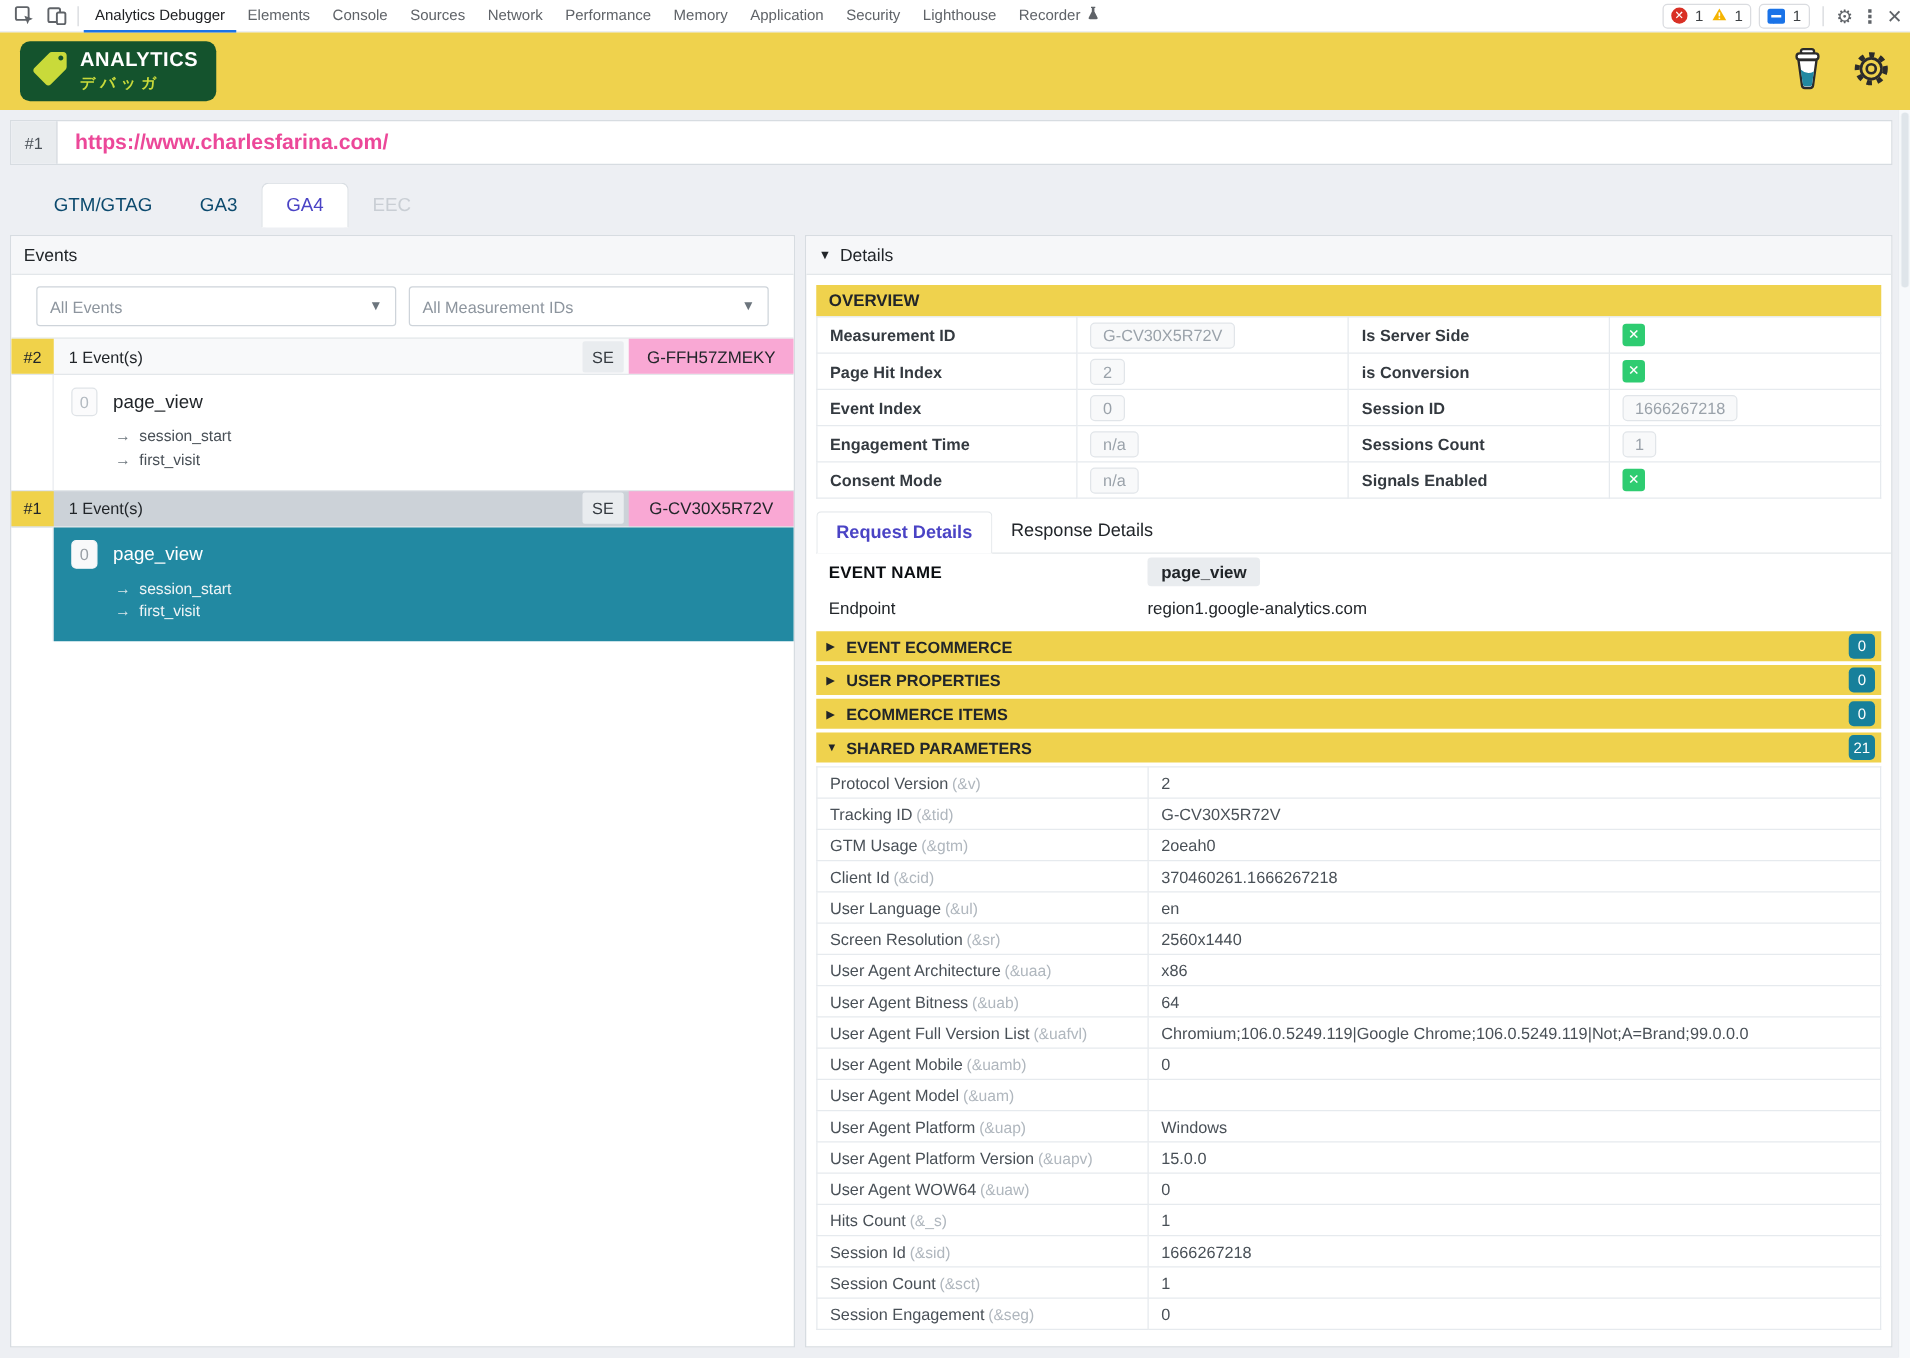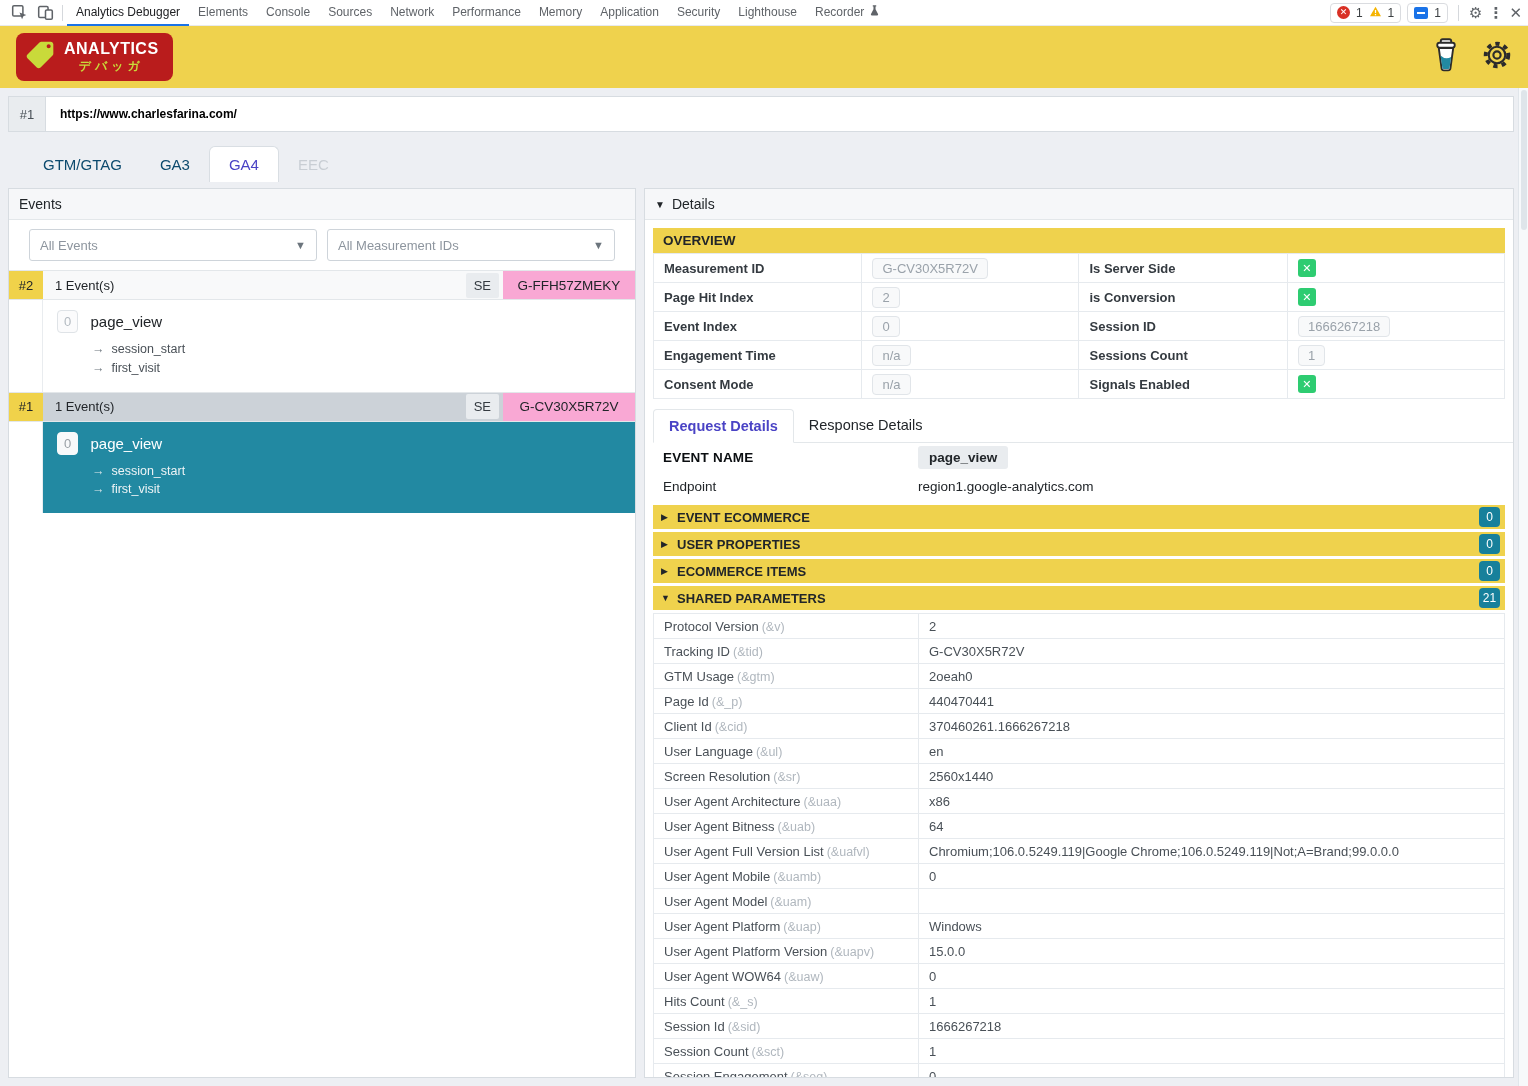--- a/index.html
+++ b/index.html
@@ -20,32 +20,32 @@
   .err-dot { width:13px; height:13px; border-radius:50%; background:#d93025; color:#fff;
     font-size:9px; line-height:13px; text-align:center; display:inline-block; font-weight:bold; }
   .chat-ico { width:14px; height:12px; background:#1a73e8; border-radius:2px; position:relative; display:inline-block; }
   .chat-ico::after { content:""; position:absolute; left:2px; bottom:-3px; border:3px solid transparent; border-top-color:#1a73e8; }
   .chat-ico::before { content:""; position:absolute; left:3px; top:5px; width:8px; height:2px; background:#fff; }
   .dt-glyph { font-size:15px; color:#5f6368; }
 
   
   .app-header { height:62px; background:#EFD24D; display:flex; align-items:center;
     justify-content:space-between; padding:0 16px; }
-  .logo-card { background:#b91c1c; border-radius:8px; height:48px; display:flex;
+  .logo-card { background:#14532d; border-radius:8px; height:48px; display:flex;
     align-items:center; gap:8px; padding:4px 14px 4px 8px; }
   .logo-text-l1 { color:#fff; font-weight:bold; font-size:16px; letter-spacing:.5px; }
-  .logo-text-l2 { color:#C9DA3A; font-weight:bold; font-size:12px; letter-spacing:4px; text-align:center; }
+  .logo-text-l2 { color:#C9DA3A; font-weight:bold; font-size:12px; letter-spacing:4px; }
   .hdr-icons { display:flex; align-items:center; gap:22px; }
 
   
   .workspace { height:998px; padding:8px 14px 8px 8px; display:flex; flex-direction:column; }
   .url-row { height:36px; background:#fff; border:1px solid #d7dce1; display:flex; align-items:center; flex:0 0 auto; }
   .hit-cell { width:37px; height:100%; background:#e9ecef; border-right:1px solid #d7dce1;
     display:flex; align-items:center; justify-content:center; font-size:13px; color:#495057; }
-  .url-text { padding-left:14px; font-size:12px; font-weight:bold; color:#000000; }
+  .url-text { padding-left:14px; font-size:17px; font-weight:bold; color:#ec4899; }
 
   .main-tabs { display:flex; align-items:flex-end; padding:8px 0 0 16px; height:50px; flex:0 0 auto; }
   .mtab { padding:9px 19px; font-size:15px; color:#0c4a6e; }
   .mtab.active { color:#4A43C5; background:#fff; border:1px solid #d9dee3; border-bottom:none; border-radius:6px 6px 0 0; }
   .mtab.disabled { color:#c9ced4; }
 
   .panels { flex:1; display:flex; gap:8px; min-height:0; margin-top:6px; }
   .panel { background:#fff; border:1px solid #d7dce1; display:flex; flex-direction:column; overflow:hidden; }
   .panel-left { width:628px; flex:0 0 auto; }
   .panel-right { flex:1; }
@@ -387,24 +387,20 @@
             </tr>
         <tr>
               <td class="p-label"><span>Tracking ID</span><span class="p-param">(&amp;tid)</span></td>
               <td class="p-value">G-CV30X5R72V</td>
             </tr>
         <tr>
               <td class="p-label"><span>GTM Usage</span><span class="p-param">(&amp;gtm)</span></td>
               <td class="p-value">2oeah0</td>
             </tr>
         <tr>
-              <td class="p-label"><span>Page Id</span><span class="p-param">(&amp;_p)</span></td>
-              <td class="p-value">440470441</td>
-            </tr>
-        <tr>
               <td class="p-label"><span>Client Id</span><span class="p-param">(&amp;cid)</span></td>
               <td class="p-value">370460261.1666267218</td>
             </tr>
         <tr>
               <td class="p-label"><span>User Language</span><span class="p-param">(&amp;ul)</span></td>
               <td class="p-value">en</td>
             </tr>
         <tr>
               <td class="p-label"><span>Screen Resolution</span><span class="p-param">(&amp;sr)</span></td>
               <td class="p-value">2560x1440</td>

